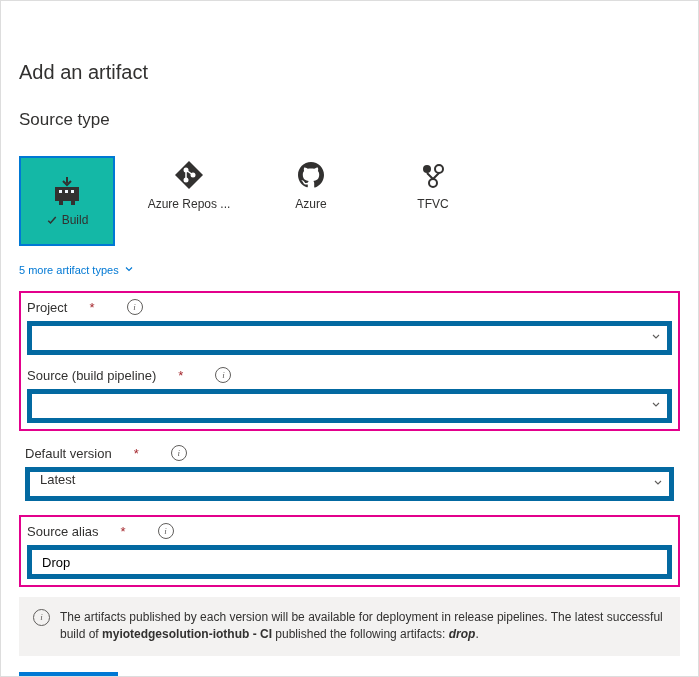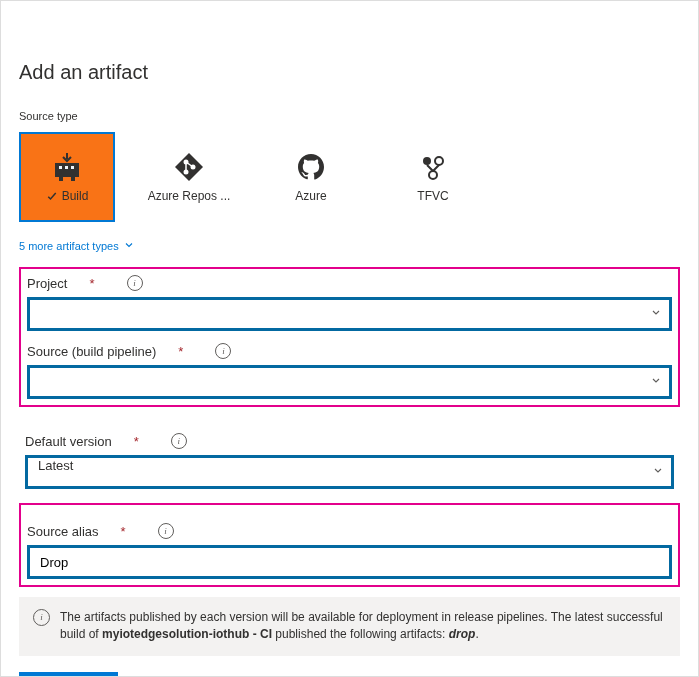--- a/index.html
+++ b/index.html
@@ -13,42 +13,43 @@
       border: 1px solid #ddd;
       padding: 16px 18px;
     }
     .panel-title {
       font-size: 20px;
       font-weight: 400;
       margin-bottom: 26px;
       margin-top: 44px;
     }
     .section-label {
-      font-size: 11px;
+      font-size: 17px;
       margin-bottom: 10px;
       color: #323130;
     }
     .source-type-row {
       display: flex;
       gap: 26px;
       margin-bottom: 16px;
     }
     .source-tile {
       width: 96px;
       height: 90px;
       display: flex;
       flex-direction: column;
       align-items: center;
       justify-content: center;
       cursor: pointer;
       gap: 6px;
     }
     .source-tile.selected {
       border: 2px solid #0078d4;
-      background: #f97316;
+      background: #14b8a6;
+      margin-top: 16px;
     }
     .tile-icon {
       width: 32px;
       height: 32px;
       display: flex;
       align-items: center;
       justify-content: center;
       fill: #323130;
     }
     .tile-label {
@@ -70,21 +71,21 @@
     .field-group {
       padding: 6px;
       margin-bottom: 8px;
     }
     .highlight {
       border: 2px solid #e3008c;
     }
     .field {
       margin-bottom: 12px;
     }
-    .field:last-child { margin-bottom: 0; margin-top: 12px; }
+    .field:last-child { margin-bottom: 0; }
     .field-label {
       display: flex;
       align-items: center;
       gap: 22px;
       margin-bottom: 6px;
       font-size: 13px;
     }
     .req { color: #a4262c; }
     .info-icon {
       width: 16px; height: 16px;
@@ -95,21 +96,21 @@
       justify-content: center;
       font-size: 9px;
       color: #605e5c;
       font-style: italic;
       font-family: Georgia, serif;
       margin-left: 10px;
     }
     .select, .text-input {
       width: 100%;
       height: 34px;
-      border: 3px solid #0369a1;
+      border: 5px solid #0369a1;
       padding: 0 50px 0 10px;
       font-size: 13px;
       font-family: inherit;
       background: #fff;
       position: relative;
     }
     .select-wrap {
       position: relative;
     }
     .select-wrap .chev {

